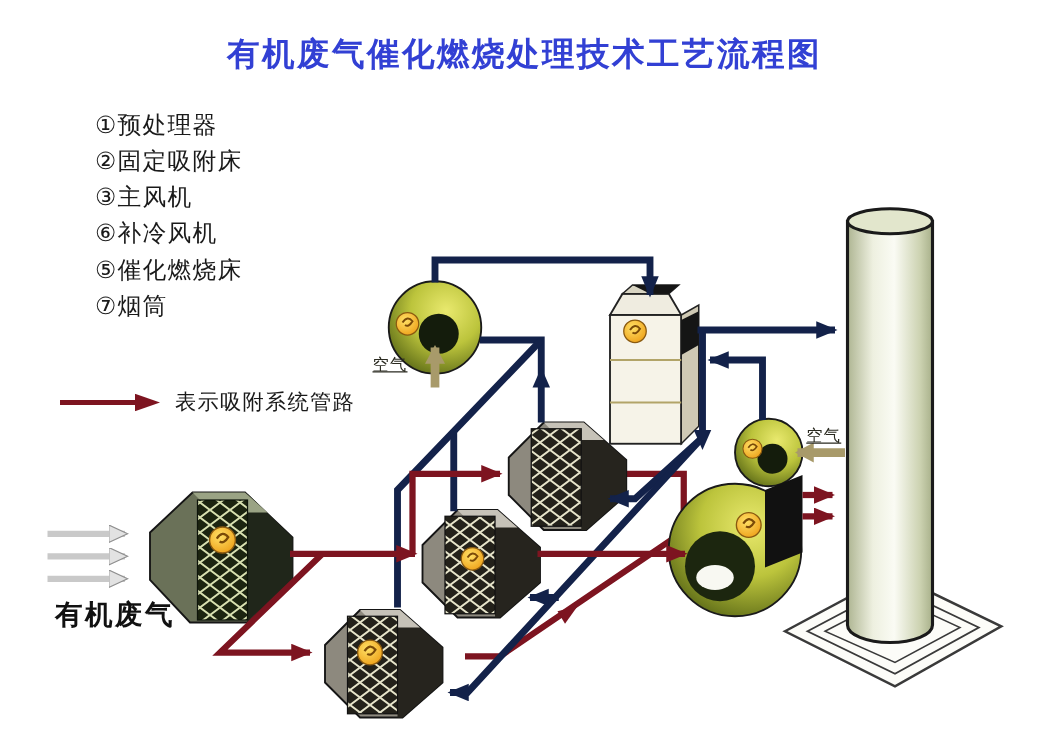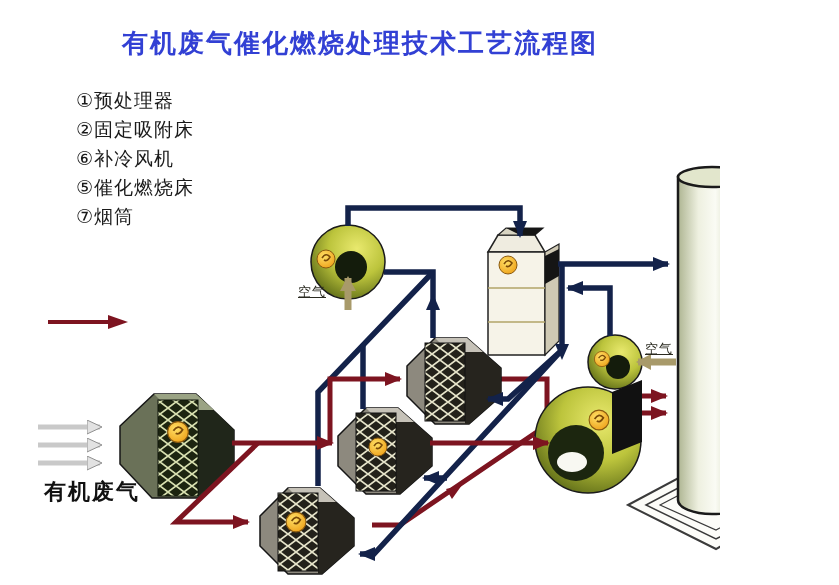--- a/index.html
+++ b/index.html
@@ -1,17 +1,17 @@
 <!DOCTYPE html>
 <html style="--title: #3240d4; --text: #1a1a1a; --pipe-red: #7d1420; --pipe-blue: #13224a;"><head>
 <meta charset="utf-8">
 <style>
   html,body{margin:0;padding:0;}
   body{font-family:"Liberation Sans","DejaVu Sans",sans-serif;background:#ffffff;}
-  .stage{position:relative;width:720px;height:585px;background:#ffffff;overflow:hidden;}
+  .stage{position:relative;width:839px;height:585px;background:#ffffff;overflow:hidden;}
   .title{position:absolute;top:26px;left:0;width:100%;text-align:center;
          font-size:26px;font-weight:bold;letter-spacing:2px;color:var(--title,#3240d4);}
   .eq-list{position:absolute;left:56px;top:86px;margin-left:20px;}
   .eq-item{font-size:19px;color:var(--text,#1a1a1a);line-height:29px;letter-spacing:1px;}
   .legend{position:absolute;left:48px;top:308px;}
   .legend-row{display:flex;align-items:center;height:27px;}
   .legend-arrow{width:80px;height:14px;flex:0 0 80px;}
   .arrow-red{color:var(--pipe-red,#7d1420);}
   .arrow-blue{color:var(--pipe-blue,#13224a);}
   .legend-label{margin-left:12px;font-size:17px;color:var(--text,#1a1a1a);letter-spacing:1px;}
@@ -25,31 +25,33 @@
 </head>
 <body>
 
 <div class="stage">
 
   <div class="title">有机废气催化燃烧处理技术工艺流程图</div>
 
   <div class="eq-list">
     <div class="eq-item">①预处理器</div>
     <div class="eq-item">②固定吸附床</div>
+    <div class="eq-item">③主风机</div>
     <div class="eq-item">⑥补冷风机</div>
     <div class="eq-item">⑤催化燃烧床</div>
     <div class="eq-item">⑦烟筒</div>
   </div>
 
   <div class="legend">
     <div class="legend-row">
       <svg class="legend-arrow arrow-red" viewBox="0 0 80 14">
         <line x1="0" y1="7" x2="62" y2="7" stroke="currentColor" stroke-width="4"></line>
         <polygon points="60,0 80,7 60,14" fill="currentColor"></polygon>
       </svg>
+      <span class="legend-label">表示吸附系统管路</span>
     </div>
   </div>
 
   <svg class="diagram" viewBox="0 0 839 585">
     <defs>
       <pattern id="meshGreen" width="16" height="12" patternUnits="userSpaceOnUse">
         <rect width="16" height="12" fill="#1c2410"></rect>
         <path d="M0,6 L8,0 L16,6 L8,12 Z" fill="none" stroke="#d8e0b0" stroke-width="1.6"></path>
       </pattern>
       <pattern id="meshGray" width="16" height="12" patternUnits="userSpaceOnUse">

